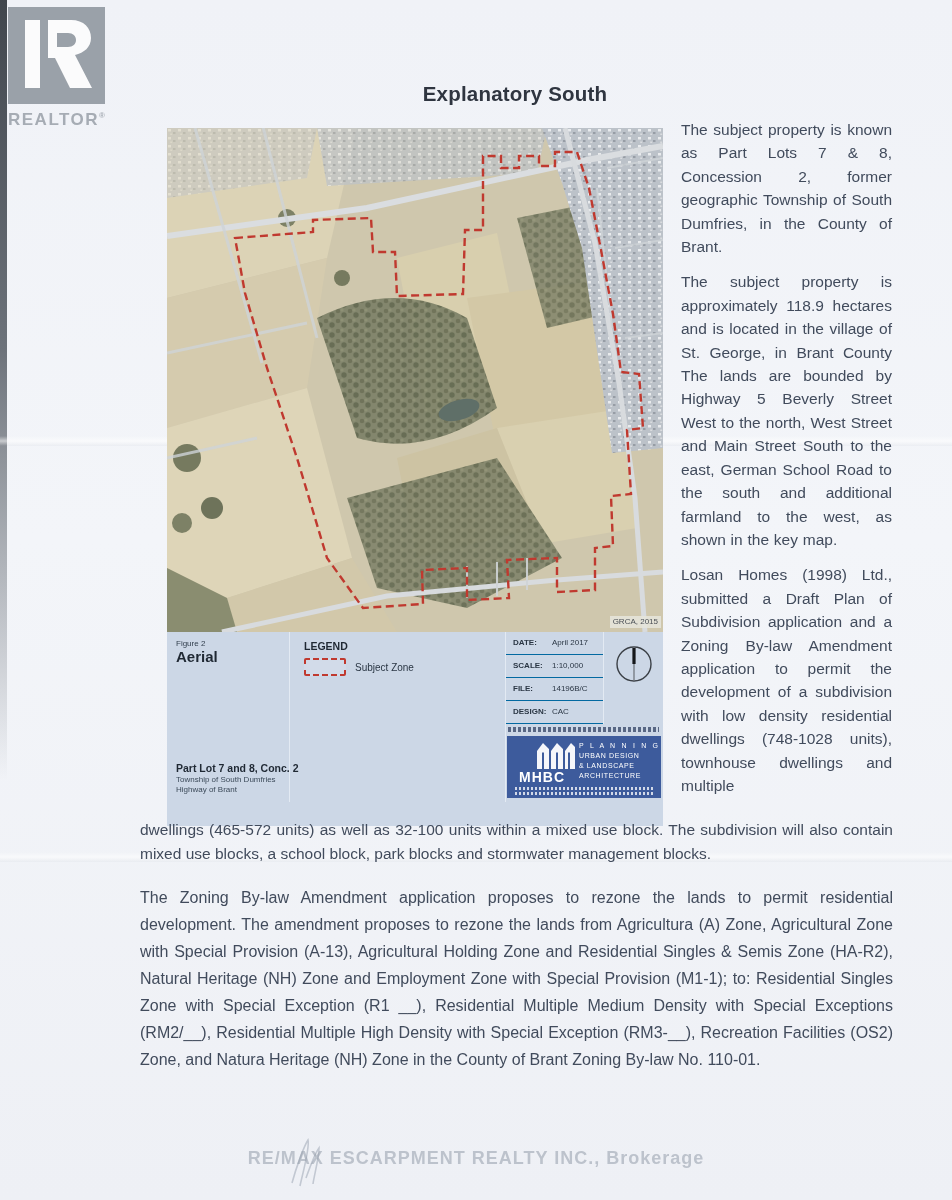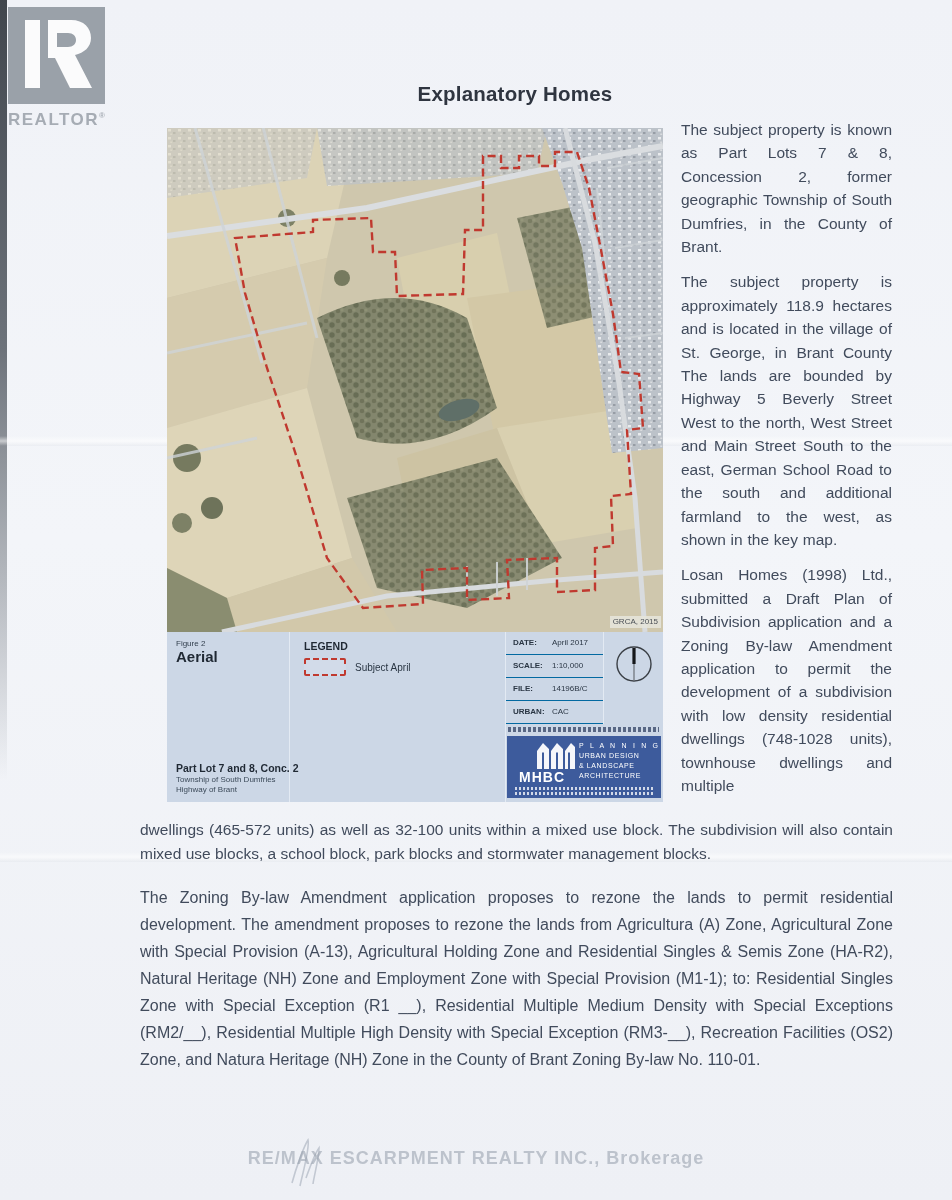--- a/index.html
+++ b/index.html
@@ -33,21 +33,21 @@
     font-size:20.5px;font-weight:bold;color:#2f3540;letter-spacing:.2px;
   }
   
   .map-figure{position:absolute;left:167px;top:128px;width:496px;height:674px;margin:0;}
   .aerial{position:absolute;left:0;top:0;width:496px;height:504px;display:block;background:#cfc7ad;}
   .map-credit{
     position:absolute;right:2px;top:488px;font-size:8px;color:#4a4f55;
     background:rgba(230,229,220,.85);padding:0 3px;line-height:12px;
   }
   .legend-strip{
-    position:absolute;left:0;top:504px;width:496px;height:170px;
+    position:absolute;left:0;top:504px;width:496px;height:194px;
     background:#ccd7e6;color:#23303f;
   }
   .cell-left{position:absolute;left:0;top:0;width:122px;height:170px;border-right:1px solid #e3eaf3;}
   .fig-small{position:absolute;left:9px;top:7px;font-size:8px;color:#33404f;}
   .fig-large{position:absolute;left:9px;top:16px;font-size:15px;font-weight:bold;color:#1f2833;}
   .loc-title{position:absolute;left:9px;top:130px;font-size:10.5px;font-weight:bold;white-space:nowrap;color:#1f2833;}
   .loc-sub1{position:absolute;left:9px;top:143px;font-size:8px;color:#3c4a59;white-space:nowrap;}
   .loc-sub2{position:absolute;left:9px;top:153px;font-size:8px;color:#3c4a59;white-space:nowrap;}
   .cell-mid{position:absolute;left:123px;top:0;width:215px;height:170px;border-right:1px solid #e3eaf3;}
   .legend-title{position:absolute;left:14px;top:8px;font-size:10.5px;font-weight:bold;color:#1f2833;}
@@ -109,21 +109,21 @@
   <div class="realtor">
     <svg width="97" height="97" viewBox="0 0 97 97">
       <rect width="97" height="97" fill="#9aa1a9"></rect>
       <rect x="17" y="13" width="15" height="68" fill="#fbfbfc"></rect>
       <path fill="#fbfbfc" fill-rule="evenodd" d="M40,13 L63,13 C76,13 83,21 83,31 C83,40 76,46 67,48 L84,81 L62,81 L47,51 L40,51 Z
                M49,26 L60,26 C65,26 68,29 68,33 C68,37 65,40 60,40 L49,40 Z"></path>
     </svg>
     <div class="realtor-word"><span>REALTOR</span><sup>®</sup></div>
   </div>
 
-  <h1 class="title">Explanatory Homes</h1>
+  <h1 class="title">Explanatory South</h1>
 
   <figure class="map-figure">
     <svg class="aerial" viewBox="0 0 496 504" preserveAspectRatio="none">
       <defs>
         <pattern id="houses" width="10" height="8" patternUnits="userSpaceOnUse">
           <rect width="10" height="8" fill="#bcc2c9"></rect>
           <rect x="1" y="1" width="3" height="2.5" fill="#e9ebed"></rect>
           <rect x="6" y="4" width="2.5" height="2" fill="#979da5"></rect>
           <rect x="3.2" y="5.5" width="2" height="1.5" fill="#d9dbde"></rect>
         </pattern>
@@ -184,40 +184,40 @@
         <div class="fig-large">Aerial</div>
         <div class="loc-title">Part Lot 7 and 8, Conc. 2</div>
         <div class="loc-sub1">Township of South Dumfries</div>
         <div class="loc-sub2">Highway of Brant</div>
       </div>
 
       <div class="cell-mid">
         <div class="legend-title">LEGEND</div>
         <div class="legend-item">
           <span class="swatch"></span>
-          <span class="legend-label">Subject April</span>
+          <span class="legend-label">Subject Zone</span>
         </div>
       </div>
 
       <div class="cell-right">
         <div class="meta-table">
           <div class="meta-row">
             <span class="meta-label">DATE:</span>
             <span class="meta-value">April 2017</span>
           </div>
           <div class="meta-row">
             <span class="meta-label">SCALE:</span>
             <span class="meta-value">1:10,000</span>
           </div>
           <div class="meta-row">
             <span class="meta-label">FILE:</span>
             <span class="meta-value">14196B/C</span>
           </div>
           <div class="meta-row">
-            <span class="meta-label">URBAN:</span>
+            <span class="meta-label">DESIGN:</span>
             <span class="meta-value">CAC</span>
           </div>
         </div>
 
         <svg class="compass" width="56" height="56" viewBox="0 0 56 56">
           <circle cx="28" cy="28" r="17" fill="none" stroke="#3a3f45" stroke-width="1.4"></circle>
           <line x1="28" y1="11" x2="28" y2="45" stroke="#6a6f76" stroke-width="1.2"></line>
           <rect x="26.4" y="12" width="3.2" height="16" fill="#14171a"></rect>
         </svg>
 

